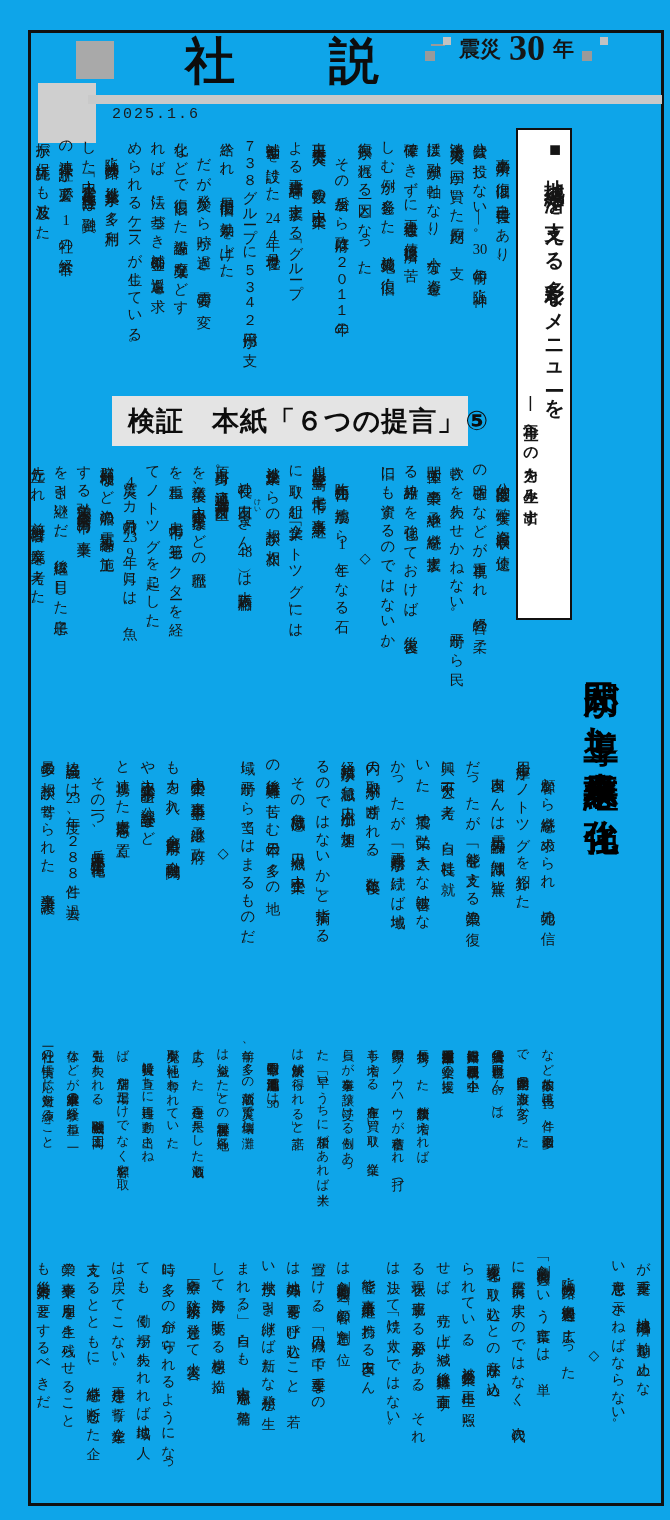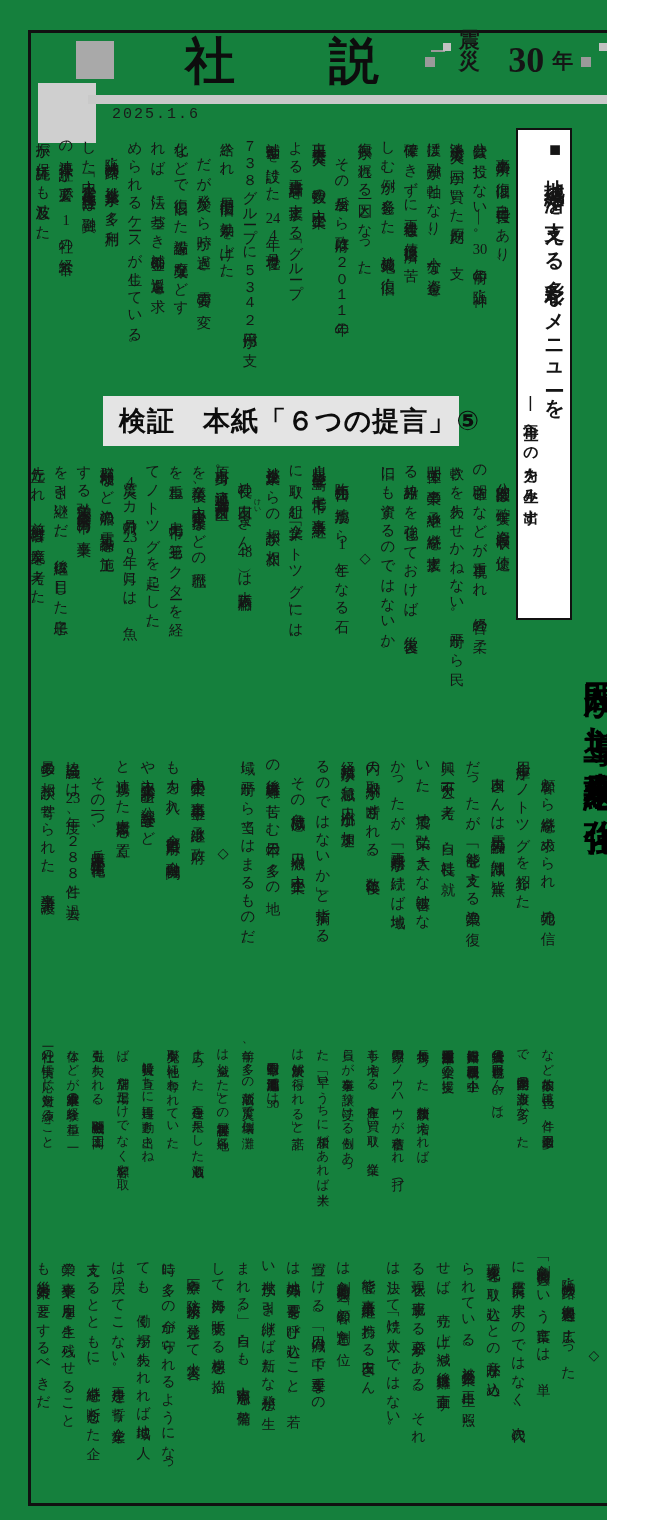--- a/index.html
+++ b/index.html
@@ -1,16 +1,16 @@
 <!DOCTYPE html>
 <html lang="ja"><head>
 <meta charset="utf-8">
 <style>
   html,body{margin:0;padding:0;background:#fff;}
-  .canvas{position:relative;width:607px;height:1520px;background:#15803d;overflow:hidden;
+  .canvas{position:relative;width:670px;height:1520px;background:#0ea5e9;overflow:hidden;
           font-family:"Liberation Serif","DejaVu Serif",serif;color:#151515;}
   .page-border{position:absolute;left:28px;top:30px;width:636px;height:1476px;
                border:3px solid #111;box-sizing:border-box;background:transparent;}
   
   .sq-dark{position:absolute;left:76px;top:41px;width:38px;height:38px;background:#a9a9a9;}
   .sq-light{position:absolute;left:38px;top:83px;width:58px;height:60px;background:#cfcfcf;}
   .page-title{position:absolute;left:185px;top:28px;font-size:50px;font-weight:bold;
               letter-spacing:22px;color:#0d0d0d;white-space:nowrap;}
   .header-rule{position:absolute;left:88px;top:95px;width:574px;height:9px;background:#c9c9c9;}
   .date-label{position:absolute;left:112px;top:106px;font-family:Liberation Mono, monospace;
@@ -24,21 +24,21 @@
   .deco .dl{position:absolute;left:6px;top:9px;width:14px;height:2px;background:#9a9a9a;}
   
   .headline-box{position:absolute;left:516px;top:128px;width:56px;height:492px;border:2px solid #111;
                 box-sizing:border-box;background:#fff;writing-mode:vertical-rl;text-orientation:mixed;
                 padding:8px 3px;}
   .hb-main{font-family:"Liberation Sans","DejaVu Sans",sans-serif;font-weight:bold;font-size:20px;
            letter-spacing:4px;line-height:25px;white-space:nowrap;}
   .hb-sub{font-family:"Liberation Sans","DejaVu Sans",sans-serif;font-weight:bold;font-size:15px;
           letter-spacing:2px;line-height:22px;padding-top:258px;white-space:nowrap;}
   
-  .section-banner{position:absolute;left:103px;top:396px;width:356px;height:50px;background:#e4e4e4;
+  .section-banner{position:absolute;left:112px;top:396px;width:356px;height:50px;background:#e4e4e4;
                   font-family:"Liberation Sans","DejaVu Sans",sans-serif;font-weight:bold;
                   font-size:27px;line-height:50px;padding-left:16px;box-sizing:border-box;
                   letter-spacing:1px;color:#0d0d0d;white-space:nowrap;}
   
   .main-headline{position:absolute;left:576px;top:655px;height:480px;writing-mode:vertical-rl;
                  text-orientation:mixed;font-weight:bold;font-size:35px;letter-spacing:1.5px;
                  color:#000;white-space:nowrap;}
   
   .band{position:absolute;writing-mode:vertical-rl;text-orientation:mixed;color:#151515;}
   .band .col{display:block;height:100%;white-space:nowrap;}

